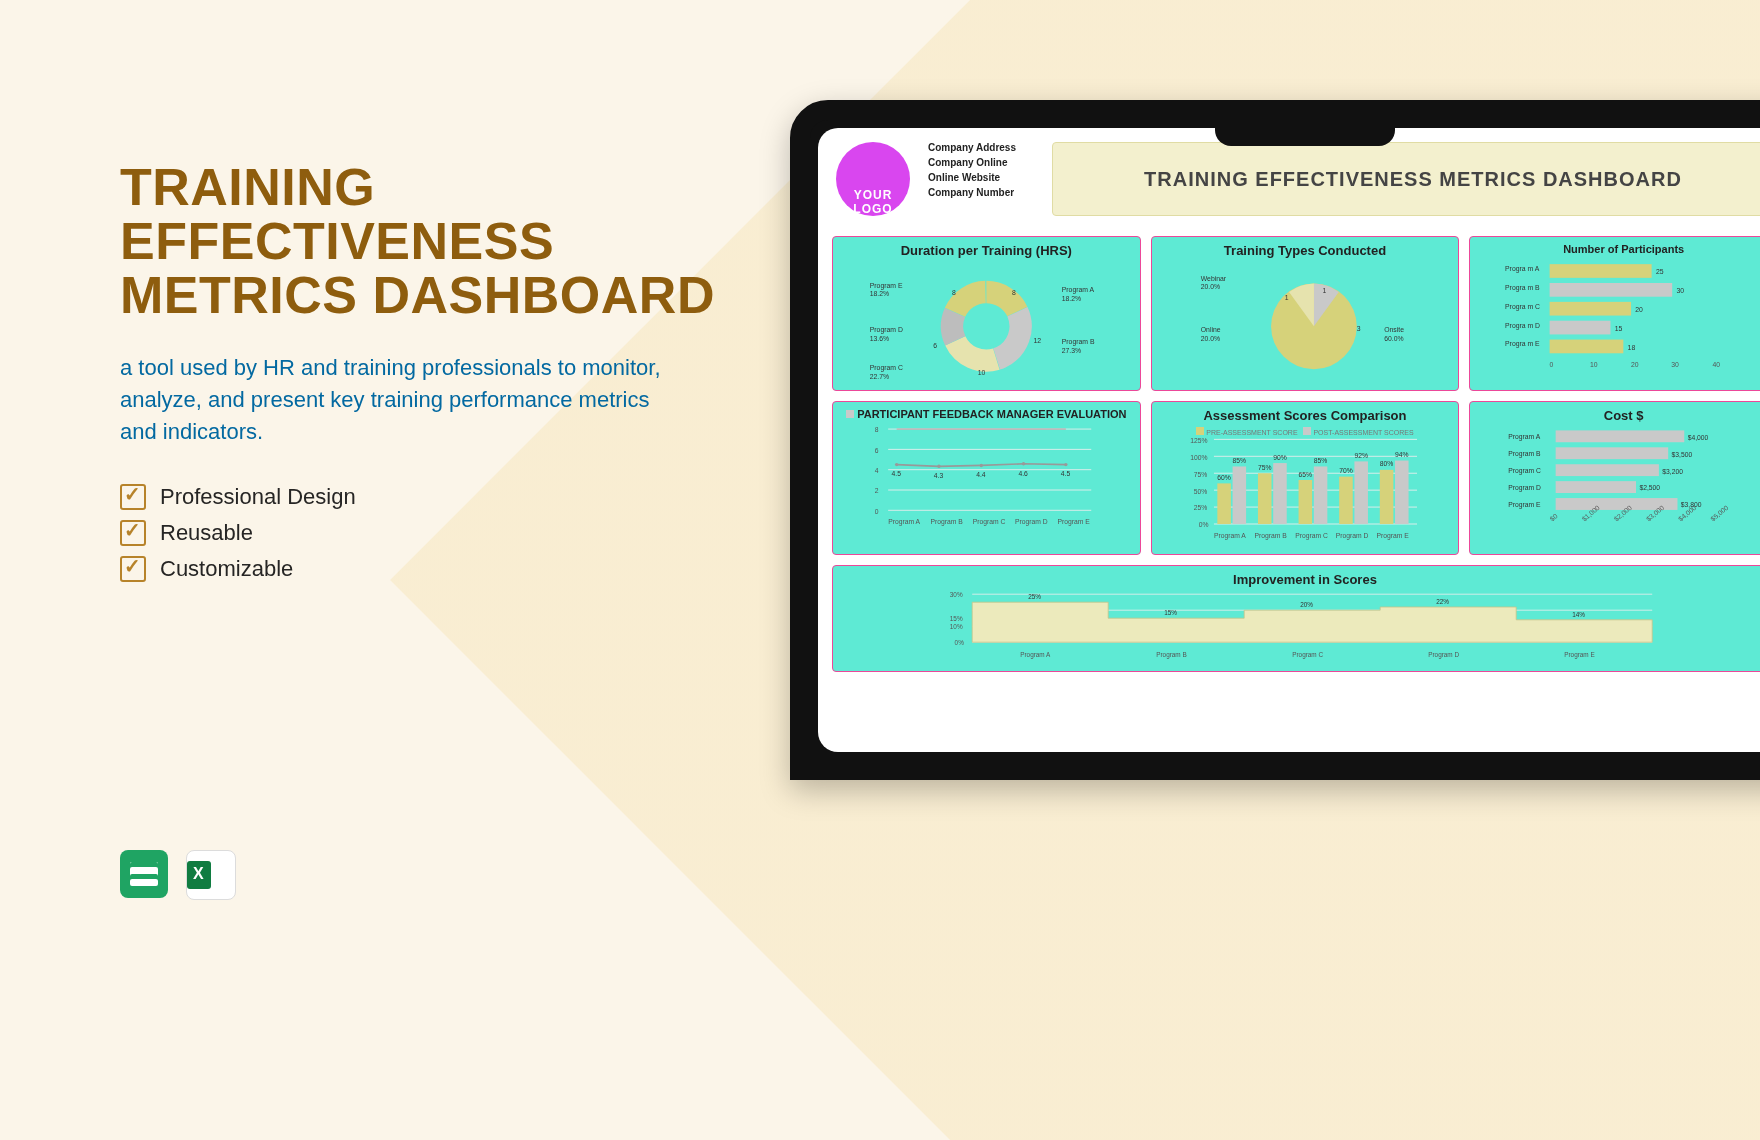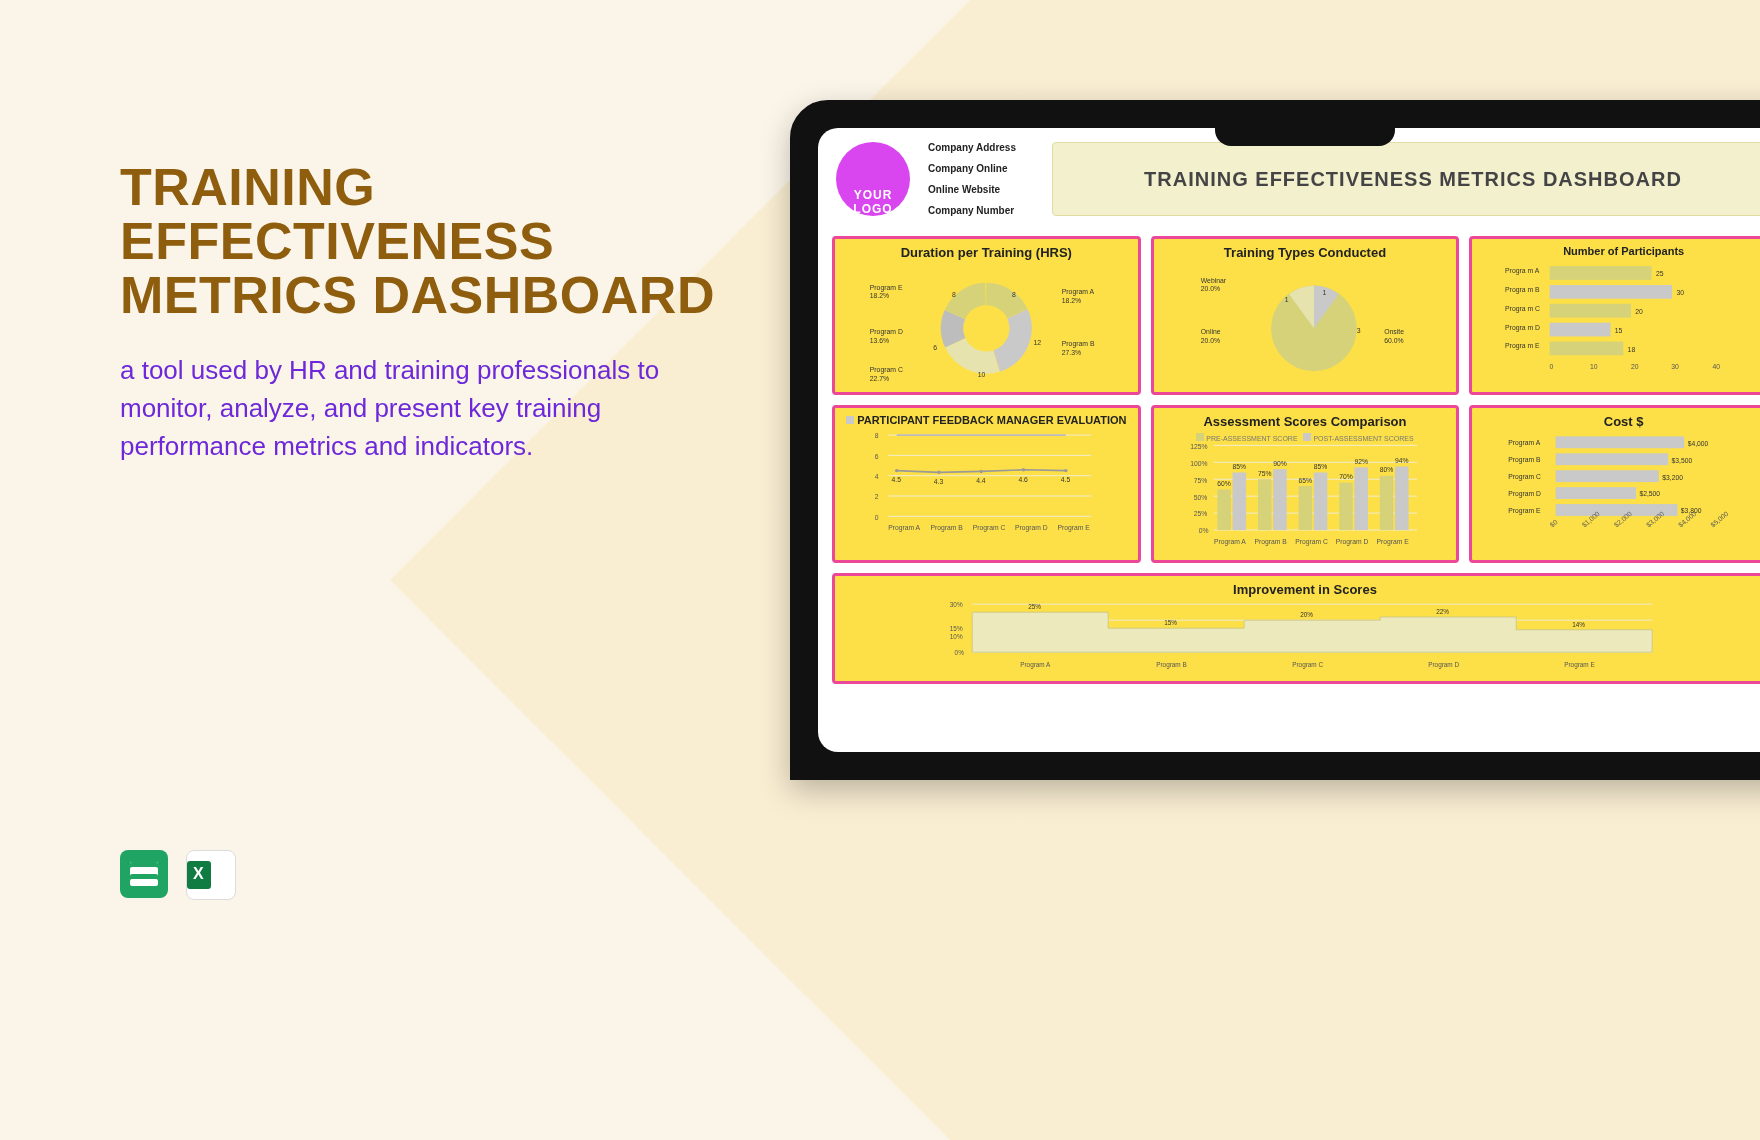--- a/index.html
+++ b/index.html
@@ -32,21 +32,21 @@
   }
   .headline{
     font-weight:900;letter-spacing:.5px;
     font-size:52px;line-height:1.04;color:#8e5d0e;
     text-transform:uppercase;
     font-family:Impact,"Arial Black",sans-serif;
   }
   .headline .sub{color:var(--gold-2);}
   .para{
     margin-top:30px;width:560px;
-    font-size:26px;line-height:1.45;color:#6d28d9;
+    font-size:22px;line-height:1.45;color:#0369a1;
   }
   .bullets{margin-top:36px;}
   .bullet{display:flex;align-items:center;gap:14px;margin:10px 0;font-size:22px;}
   .cb{
     width:22px;height:22px;border:2px solid var(--gold);border-radius:3px;
     position:relative;flex:0 0 22px;
   }
   .cb::after{
     content:"✓";position:absolute;left:2px;top:-4px;
     color:var(--gold);font-weight:700;font-size:20px;
@@ -70,34 +70,34 @@
   }
   .notch{position:absolute;left:50%;top:0;transform:translateX(-50%);width:180px;height:26px;background:#111;border-radius:0 0 16px 16px;z-index:5;}
   .screen{
     position:absolute;inset:8px;background:#fff;border-radius:20px;overflow:hidden;
     font-size:9px;color:#444;
   }
 
   
   .hdr{display:flex;gap:18px;padding:14px 18px 6px 18px;}
   .logo{width:74px;height:74px;border-radius:50%;background:#d946ef;color:#fff;display:flex;flex-direction:column;align-items:center;justify-content:flex-end;font:700 12px Arial;letter-spacing:1px;}
-  .meta{display:flex;flex-direction:column;gap:10px;font:700 10px Arial;color:#222;}
+  .meta{display:flex;flex-direction:column;gap:4px;font:700 10px Arial;color:#222;}
   .title-pill{
     flex:1;margin-left:18px;background:var(--beige);border:1px solid #e0dca4;border-radius:4px;
     display:flex;align-items:center;justify-content:center;
     font:900 20px Arial;letter-spacing:1px;text-align:center;
   }
   .page-no{font:700 9px Arial;text-align:right;padding:0 20px 4px 0;color:#333;}
 
   .grid{
     display:grid;grid-template-columns:1fr 1fr 1fr;gap:10px;
     padding:0 14px;
   }
   .card{
-    border:3px solid #ec4899;border-radius:4px;background:#fde047;
+    border:1px solid #ec4899;border-radius:4px;background:#5eead4;
     padding:6px 8px 8px 8px;position:relative;
   }
   .card h4{margin:0 0 4px 0;font:700 13px Arial;text-align:center;color:#222;}
   .card h4.small{font-size:11px;}
 
   
   svg{display:block;}
   .axis,.tick{font:8px Arial;fill:#555;}
   .lbl{font:8px Arial;fill:#333;}
 
@@ -108,20 +108,34 @@
 </head>
 <body>
 
 <div class="bg-tri"></div>
 
 <div class="left">
   <div class="headline">
     <span>TRAINING EFFECTIVENESS METRICS DASHBOARD</span><br>
   </div>
   <div class="para">a tool used by HR and training professionals to monitor, analyze, and present key training performance metrics and indicators.</div>
+  <div class="bullets">
+    <div class="bullet">
+      <span class="cb"></span>
+      <span>Professional Design</span>
+    </div>
+    <div class="bullet">
+      <span class="cb"></span>
+      <span>Reusable</span>
+    </div>
+    <div class="bullet">
+      <span class="cb"></span>
+      <span>Customizable</span>
+    </div>
+  </div>
 </div>
 <div class="apps">
   <div class="app sheets"></div>
   <div class="app excel"></div>
 </div>
 
 <div class="laptop">
   <div class="lap-body">
     <div class="notch"></div>
     <div class="screen">

